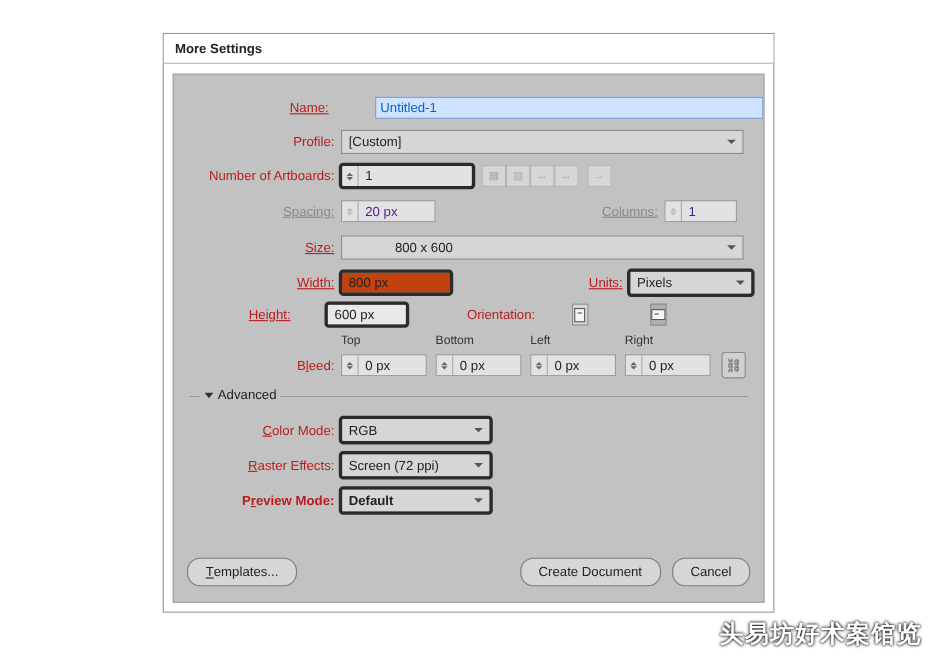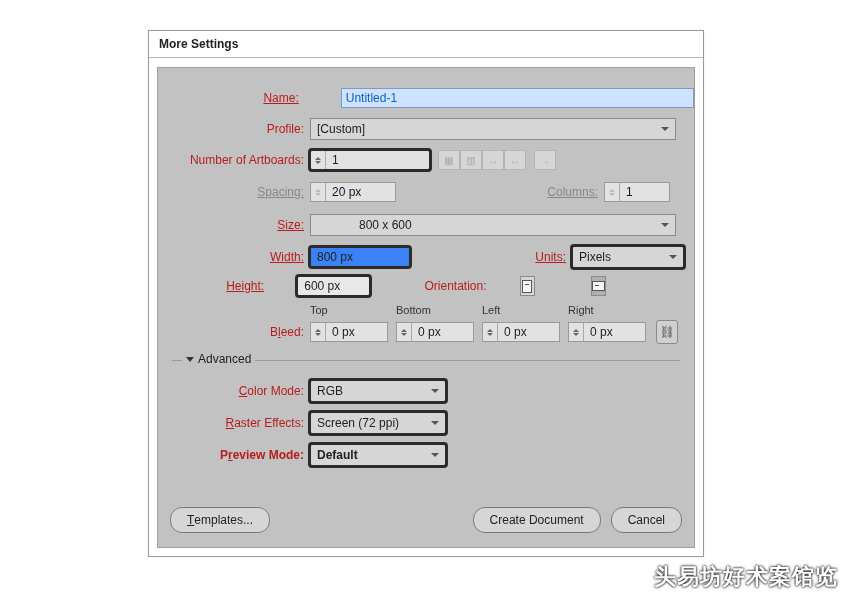--- a/index.html
+++ b/index.html
@@ -114,21 +114,21 @@
     width: 0; height: 0;
     border-left: 3px solid transparent;
     border-right: 3px solid transparent;
   }
   .spinner .arrows .up { border-bottom: 3px solid #666; }
   .spinner .arrows .down { border-top: 3px solid #666; }
   .spinner .val {
     padding: 0 6px;
     font-size: 12px;
   }
-  .spinner.dim .val { color: #0f172a; }
+  .spinner.dim .val { color: #4c1d95; }
   .spinner.dim .arrows .up { border-bottom-color: #bbb; }
   .spinner.dim .arrows .down { border-top-color: #bbb; }
 
   
   .hl { outline: 3px solid #2b2b2b; outline-offset: -1px; border-radius: 2px; }
 
   
   .iconbtn {
     width: 22px; height: 20px;
     background: #d6d6d6;
@@ -278,21 +278,21 @@
 
     <div class="row" style="top:146px;">
       <div class="lbl"><span class="underline">Size:</span></div>
       <div class="dropdown" style="width:366px;padding-left:48px;">
           <span>800 x 600</span>
         </div>
     </div>
 
     <div class="row" style="top:178px;">
       <div class="lbl"><span class="underline">Width:</span></div>
-      <div class="spinner hl" style="width:100px;background:#3b82f6;">
+      <div class="spinner hl" style="width:100px;background:#c2410c;">
         <div class="val" style="padding-left:6px;">800 px</div>
       </div>
       <div style="flex:1"></div>
       <div class="lbl" style="width:auto;"><span class="underline">Units:</span></div>
       <div class="dropdown hl" style="width:112px; margin-right:10px;">
           <span>Pixels</span>
         </div>
     </div>
 
     <div class="row" style="top:208px;gap:27px;">

